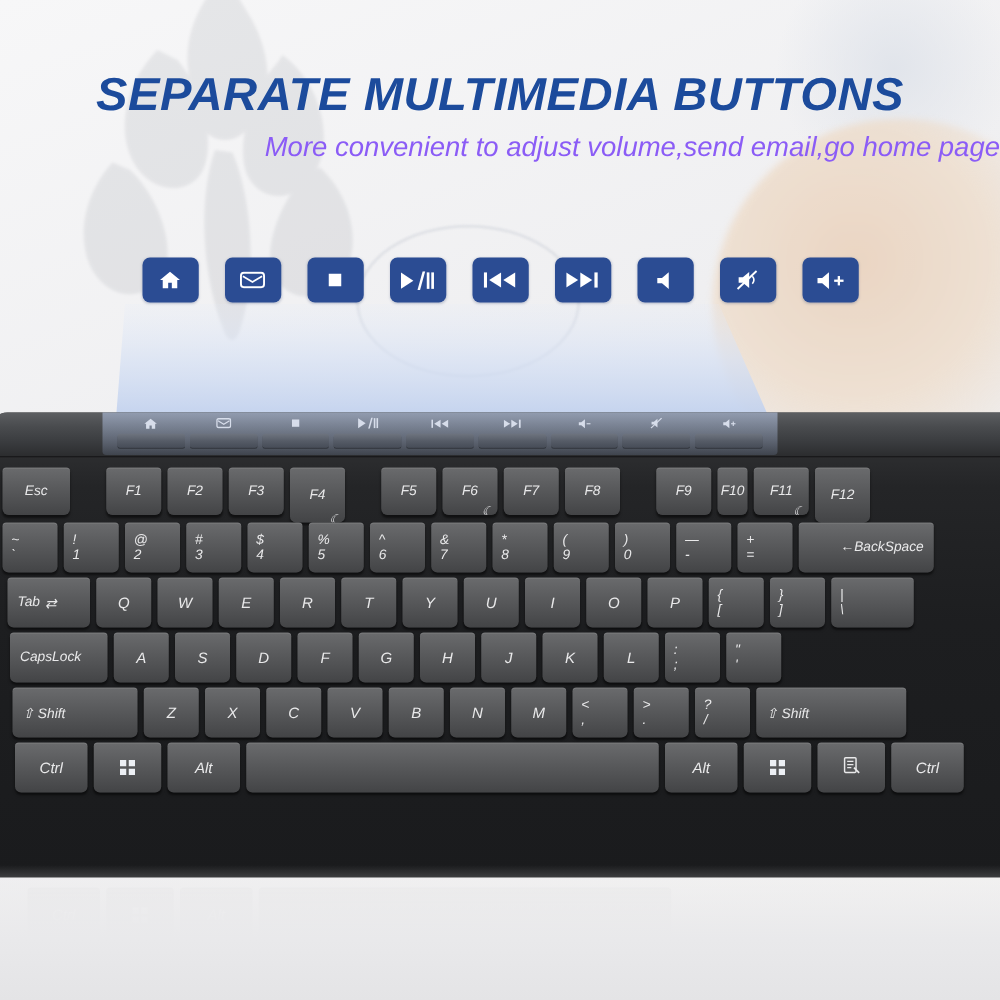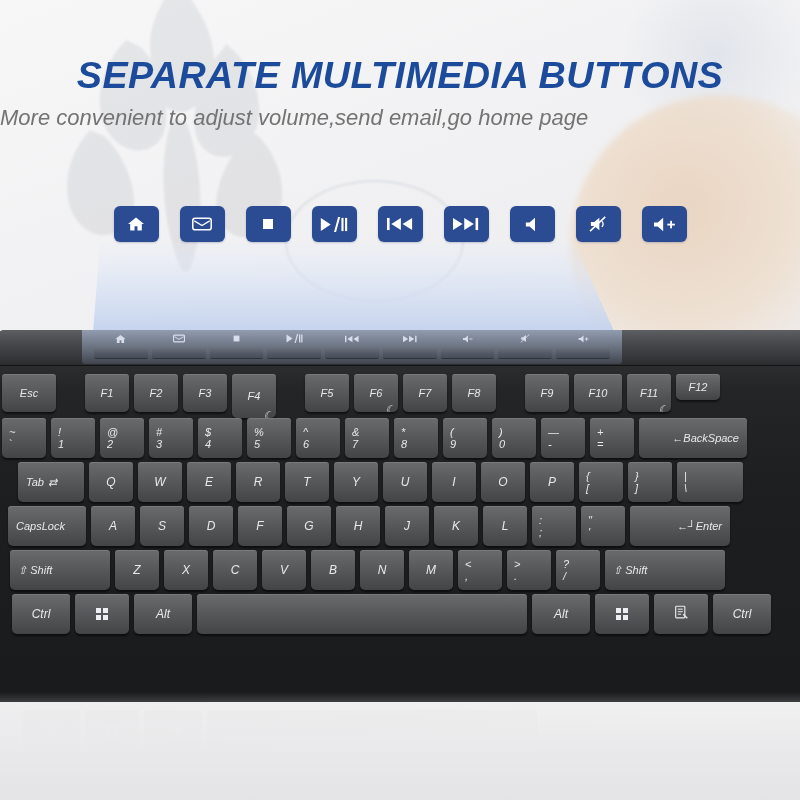--- a/index.html
+++ b/index.html
@@ -24,22 +24,22 @@
     background:radial-gradient(circle at 50% 50%,#dfe3ea 0%,rgba(240,240,242,0) 70%);
     opacity:.9;}
   .bg-ring{position:absolute;left:285px;top:180px;width:175px;height:118px;border-radius:50%;
     border:2px solid rgba(180,186,198,.30);filter:blur(1px);}
 
   
   .headline{position:absolute;left:0;right:0;top:55px;text-align:center;
     color:#1c4b9c;font-size:37px;font-weight:bold;letter-spacing:.4px;
     font-family:"Liberation Sans", sans-serif;
     transform:scaleX(1.02);white-space:nowrap;}
-  .subhead{position:absolute;left:0;right:0;top:105px;text-align:left;
-    color:#737373;font-size:22px;font-weight:normal;white-space:nowrap;}
+  .subhead{position:absolute;left:0;right:0;top:105px;text-align:right;
+    color:#8b5cf6;font-size:22px;font-weight:normal;white-space:nowrap;}
 
   
   .btn-row{position:absolute;left:0;right:0;top:205px;height:38px;
     display:flex;justify-content:center;align-items:center;gap:21px;}
   .mmbtn{width:45px;height:36px;border-radius:6px;background:#2b4c93;
     display:flex;align-items:center;justify-content:center;
     box-shadow:0 1px 2px rgba(40,60,110,.25);}
   .mmbtn svg{display:block;}
   .mmbtn .glyph{color:#fff;fill:#fff;font-size:15px;line-height:1;}
 
@@ -361,28 +361,28 @@
       <div class="key fn" style="width:44px;height:38px">
           <span class="lbl">F7</span>
         </div>
       <div class="key fn" style="width:44px;height:38px">
           <span class="lbl">F8</span>
         </div>
       <div style="width:24px"></div>
       <div class="key fn" style="width:44px;height:38px">
           <span class="lbl">F9</span>
         </div>
-      <div class="key fn" style="width:48px;height:38px">
+      <div class="key fn" style="width:24px;height:38px">
           <span class="lbl">F10</span>
         </div>
       <div class="key fn" style="width:44px;height:38px">
           <span class="lbl">F11</span>
           <span class="moon">☾</span>
         </div>
-      <div class="key fn" style="width:44px;height:26px">
+      <div class="key fn" style="width:44px;height:44px">
           <span class="lbl">F12</span>
         </div>
     </div>
 
     <div class="krow rowNum">
       <div class="key dual" style="width:44px;height:40px">
           <span class="top">~</span>
           <span class="bot">`</span>
         </div>
       <div class="key dual" style="width:44px;height:40px">
@@ -431,21 +431,21 @@
         </div>
       <div class="key dual" style="width:44px;height:40px">
           <span class="top">+</span>
           <span class="bot">=</span>
         </div>
       <div class="key trail" style="width:108px;height:40px">
           <span class="lbl">←BackSpace</span>
         </div>
     </div>
 
-    <div class="krow rowQ" style="left:26px">
+    <div class="krow rowQ" style="left:14px">
       <div class="key lead" style="width:66px;height:40px">
           <span class="lbl">Tab</span>
           <span style="margin-left:4px">⇄</span>
         </div>
       <div class="key" style="width:44px;height:40px">
           <span class="lbl">Q</span>
         </div>
       <div class="key" style="width:44px;height:40px">
           <span class="lbl">W</span>
         </div>
@@ -518,23 +518,20 @@
       <div class="key" style="width:44px;height:40px">
           <span class="lbl">L</span>
         </div>
       <div class="key dual" style="width:44px;height:40px">
           <span class="top">:</span>
           <span class="bot">;</span>
         </div>
       <div class="key dual" style="width:44px;height:40px">
           <span class="top">"</span>
           <span class="bot">'</span>
-        </div>
-      <div class="key trail" style="width:100px;height:40px">
-          <span class="lbl">←┘Enter</span>
         </div>
     </div>
 
     <div class="krow rowZ" style="left:18px">
       <div class="key lead" style="width:100px;height:40px">
           <span class="lbl">⇧ Shift</span>
         </div>
       <div class="key" style="width:44px;height:40px">
           <span class="lbl">Z</span>
         </div>

